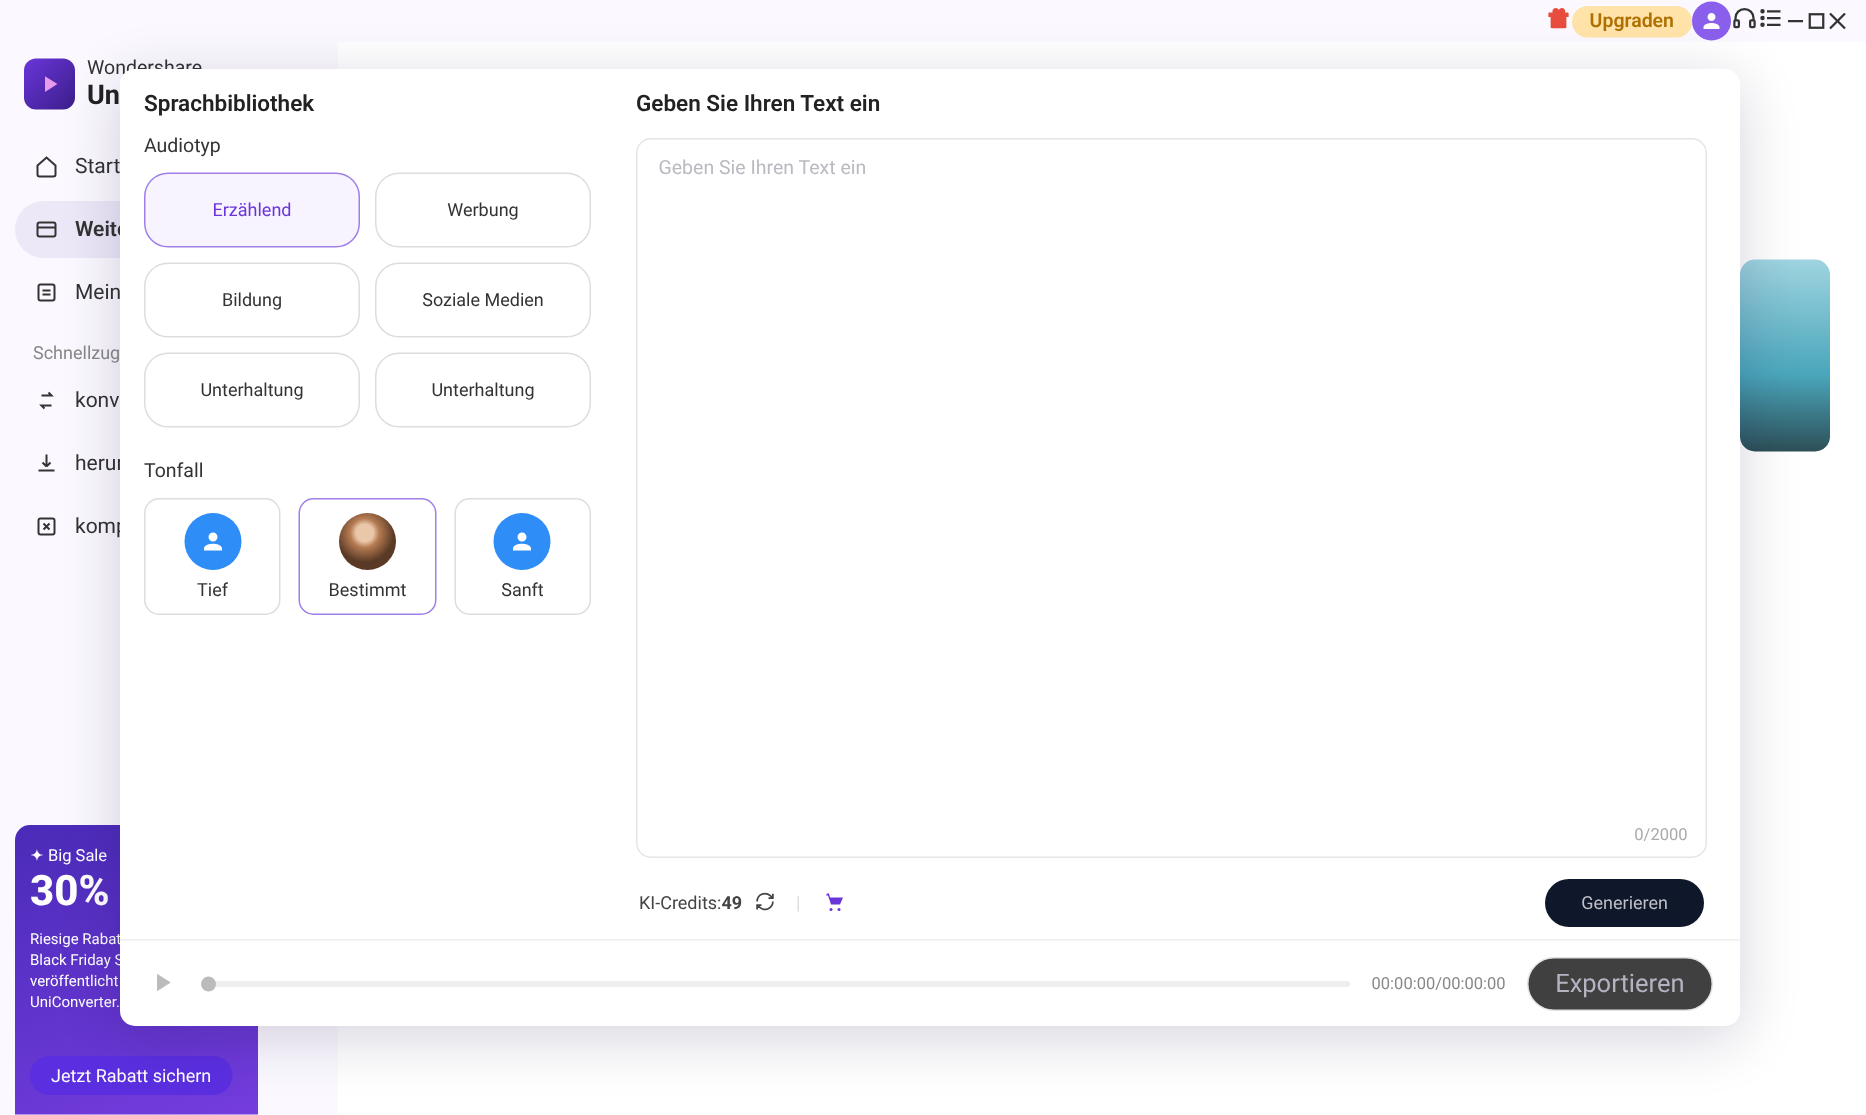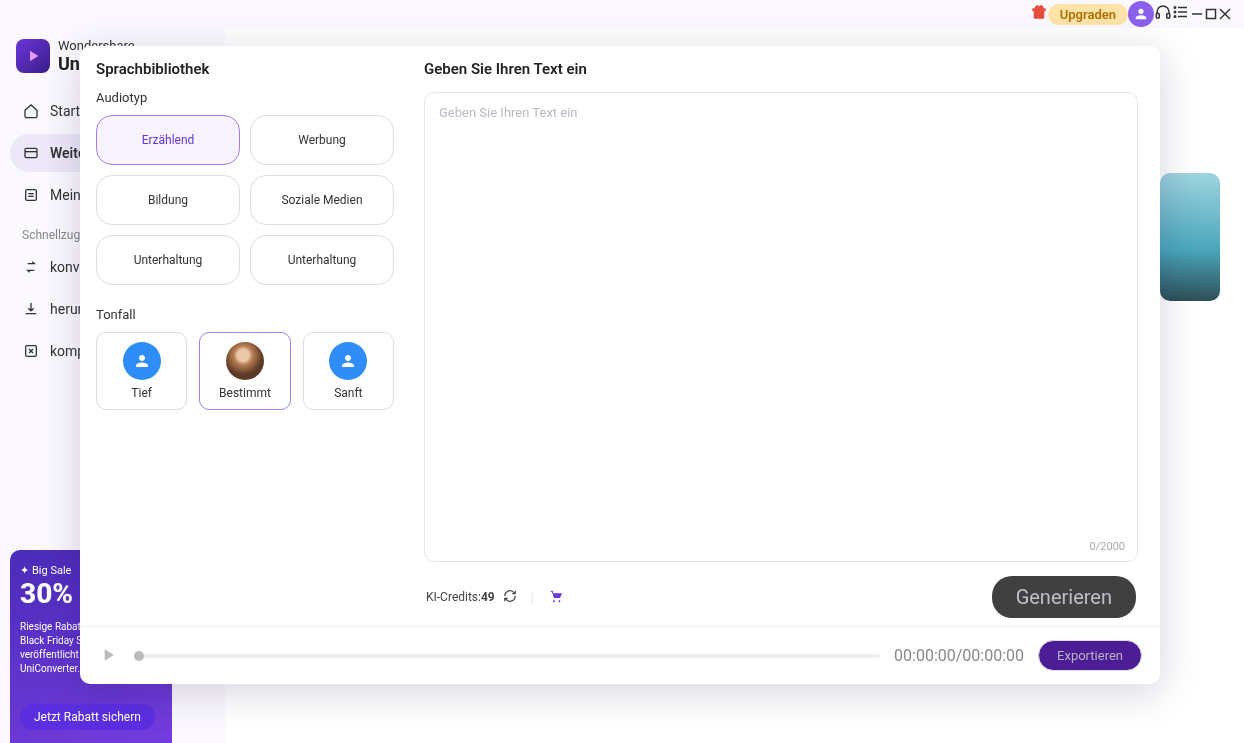--- a/index.html
+++ b/index.html
@@ -58,29 +58,29 @@
 .panel-right { flex: 1; padding: 14px 22px 0 14px; display: flex; flex-direction: column; }
 .panel-right h3 { font-size: 15px; font-weight: 600; color: #222; margin-bottom: 14px; }
 .text-box { flex: 1; border: 1px solid #e5e5e8; border-radius: 10px; padding: 12px 14px; position: relative; min-height: 380px; }
 .text-box textarea { width: 100%; height: 100%; border: none; resize: none; outline: none; font-size: 13px; color: #333; background: transparent; }
 .text-box textarea::placeholder { color: #b9b9c2; }
 .char-count { position: absolute; right: 12px; bottom: 8px; font-size: 11px; color: #aaa; }
 
 .credits-row { display: flex; align-items: center; padding: 14px 2px 8px; font-size: 12px; color: #444; gap: 8px; }
 .credits-row .sep { color: #ddd; margin: 0 6px; }
 .credits-row .kv strong { font-weight: 700; }
-.btn-generate { margin-left: auto; background: #404040; color: #bfbfc8; border: none; padding: 9px 24px; border-radius: 20px; font-size: 20px; cursor: not-allowed; }
+.btn-generate { margin-left: auto; background: #0f172a; color: #bfbfc8; border: none; padding: 9px 24px; border-radius: 20px; font-size: 12px; cursor: not-allowed; }
 .cart-icon, .refresh-icon { color: #6a35d9; cursor: pointer; }
 
 .player-bar { height: 58px; border-top: 1px solid #eee; display: flex; align-items: center; padding: 0 18px; gap: 14px; }
 .play-btn { width: 22px; height: 22px; cursor: pointer; color: #bbb; }
 .track { flex: 1; height: 4px; background: #eee; border-radius: 2px; position: relative; }
 .track-dot { position: absolute; left: 0; top: -3px; width: 10px; height: 10px; border-radius: 50%; background: #bbb; }
-.time-label { font-size: 16px; color: #888; }
-.btn-export { border: 1px solid #e2e0e6; background: #4c1d95; color: #b6b2c0; padding: 7px 18px; border-radius: 18px; font-size: 13px; cursor: pointer; }
+.time-label { font-size: 11px; color: #888; }
+.btn-export { border: 1px solid #e2e0e6; background: #404040; color: #b6b2c0; padding: 7px 18px; border-radius: 18px; font-size: 17px; cursor: pointer; }
 </style>
 </head>
 <body>
 
 <div class="titlebar">
   <div class="titlebar-left"></div>
   <div class="titlebar-right">
     <span class="gift-icon">
       <svg width="18" height="18" viewBox="0 0 24 24">
           <path fill="#e74c3c" d="M20 7h-2.2c.1-.3.2-.6.2-1 0-1.7-1.3-3-3-3-1.2 0-2.2.7-2.7 1.7C11.8 3.7 10.8 3 9.6 3c-1.7 0-3 1.3-3 3 0 .4.1.7.2 1H4c-.6 0-1 .4-1 1v3h2v9c0 .6.4 1 1 1h12c.6 0 1-.4 1-1v-9h2V8c0-.6-.4-1-1-1z"></path>

